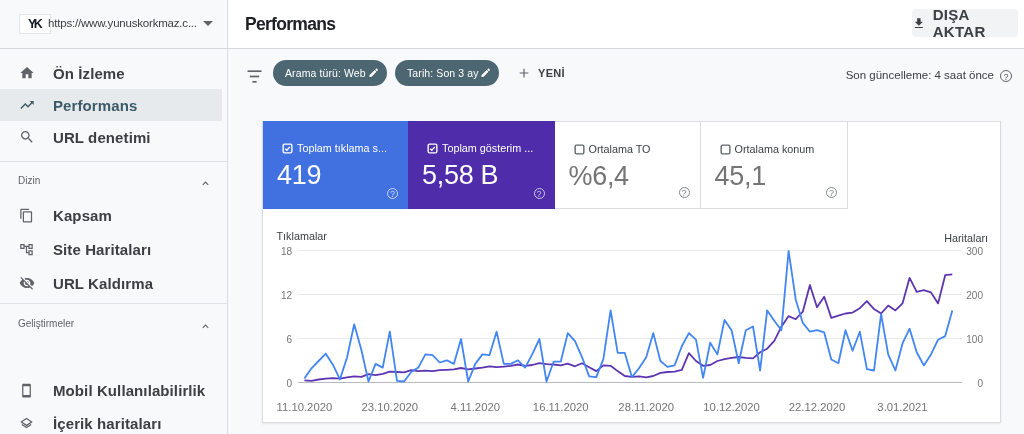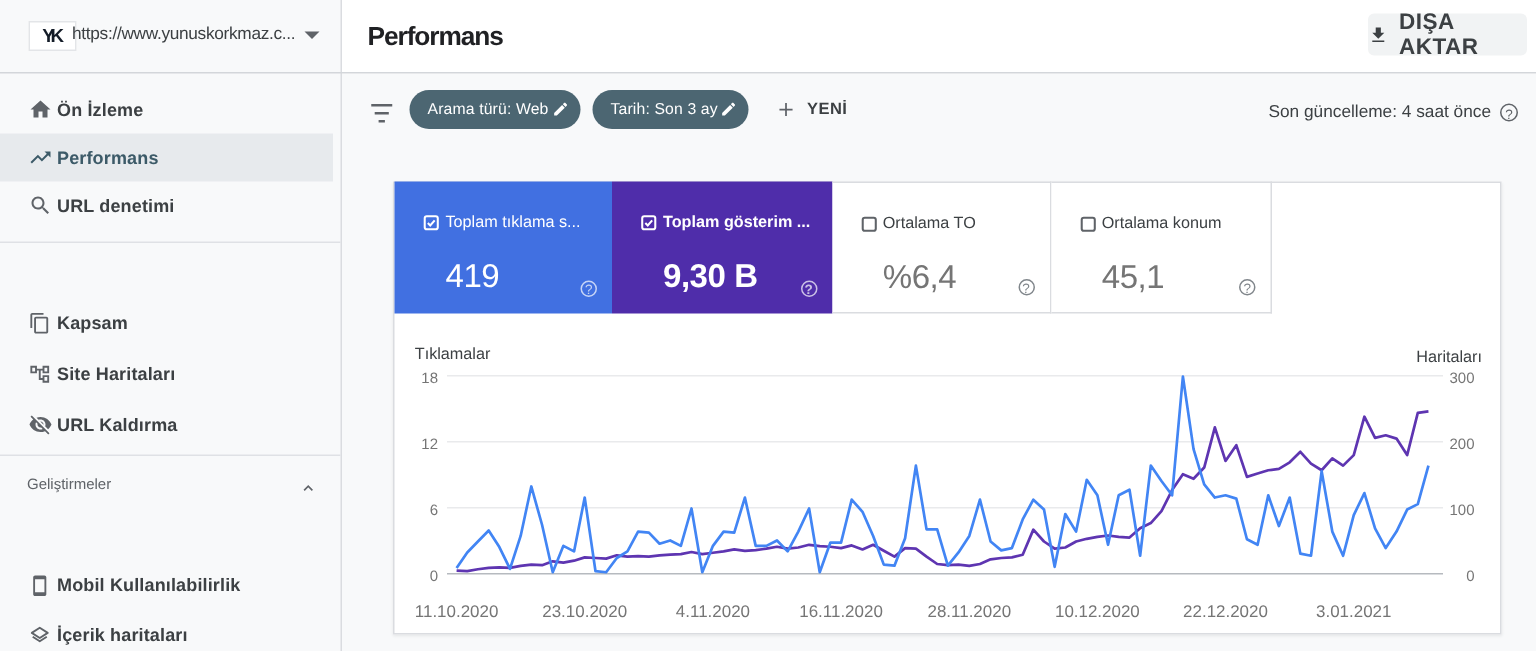--- a/index.html
+++ b/index.html
@@ -8,21 +8,21 @@
   border-right:1px solid #dadce0; }
 #shead { position:absolute; left:0; top:0; width:228px; height:49px; border-bottom:1px solid #d3d6da; }
 #logo { position:absolute; left:19px; top:14px; width:32px; height:20px; background:#fff;
   border:1px solid #e3e5e8; display:flex; align-items:center; justify-content:center;
   font-weight:bold; font-size:12.5px; letter-spacing:-2.8px; color:#141c28; padding-right:2px; }
 #surl { position:absolute; left:48px; top:17px; font-size:11.5px; letter-spacing:-0.2px; color:#3c4043; }
 #scaret { position:absolute; left:203px; top:21px; width:0; height:0;
   border-left:5px solid transparent; border-right:5px solid transparent; border-top:5.5px solid #5f6368; }
 .nav { position:absolute; left:0; width:222px; height:32px; display:flex; align-items:center; }
 .nico { position:absolute; left:19px; display:flex; }
-.nlbl { position:absolute; left:38px; font-size:12px; font-weight:bold; color:#3c4043; letter-spacing:0.1px; }
+.nlbl { position:absolute; left:53px; font-size:15px; font-weight:bold; color:#3c4043; letter-spacing:0.1px; }
 .sec { position:absolute; left:0; width:228px; height:30px; display:flex; align-items:center; }
 .slbl { position:absolute; left:18px; font-size:10px; color:#5f6368; }
 .schev { position:absolute; left:200px; top:10px; }
 .sdiv { position:absolute; left:0; width:227px; height:1px; background:#dfe1e5; }
 #topbar { position:absolute; left:228px; top:0; width:796px; height:49px; background:#fff;
   border-bottom:1px solid #d3d6da; }
 #title { position:absolute; left:245px; top:14px; font-size:17.5px; font-weight:bold; letter-spacing:-0.7px; color:#202124; }
 #export { position:absolute; left:912px; top:9px; width:106px; height:28px; background:#f1f3f4;
   border-radius:4px; display:flex; align-items:center; justify-content:center; gap:7px; }
 #export span { font-size:15px; font-weight:bold; color:#3c4043; letter-spacing:0.3px; }
@@ -36,21 +36,21 @@
 #lastupd { position:absolute; right:12px; top:69px; font-size:11.5px; letter-spacing:0px; color:#3c4043; white-space:nowrap; }
 #lastupd .helpq { margin-left:6px; }
 .helpq { display:inline-block; border:1px solid #80868b; border-radius:50%;
   text-align:center; color:#80868b; vertical-align:-1px; }
 #maincard { position:absolute; left:262px; top:121px; width:739px; height:302px; background:#fff;
   border:1px solid #dadce0; box-shadow:0 1px 2px rgba(60,64,67,.1); }
 .scard { position:absolute; top:-1px; height:88px; }
 .crow { position:absolute; left:19px; top:21px; display:flex; align-items:center; gap:4px; }
 .cbx { display:flex; }
 .clbl { font-size:10.8px; letter-spacing:0px; white-space:nowrap; }
-.cval { position:absolute; left:34px; top:39px; font-size:22px; letter-spacing:-0.3px;margin-top:11px; }
+.cval { position:absolute; left:14px; top:39px; font-size:27px; letter-spacing:-0.3px; }
 .chelp { position:absolute; right:10px; bottom:9px; }
 #chart { position:absolute; left:0px; top:99px; }
 .ax { font-size:10px; fill:#757575; font-family:"Liberation Sans",sans-serif; }
 .dx { font-size:11.3px; fill:#757575; font-family:"Liberation Sans",sans-serif; }
 #cl-left { position:absolute; left:13.5px; top:108px; font-size:10.8px; color:#3c4043; }
 #cl-right { position:absolute; right:12px; top:110px; font-size:10.8px; color:#3c4043; }
 </style></head>
 <body>
 <div id="topbar"></div>
 <div id="title">Performans</div>
@@ -83,20 +83,26 @@
     </div>
 <div class="nav" style="top:121px;">
       <span class="nico">
         <svg width="16" height="16" viewBox="0 0 24 24" fill="#5f6368">
           <path d="M15.5 14h-.79l-.28-.27C15.41 12.59 16 11.11 16 9.5 16 5.91 13.09 3 9.5 3S3 5.91 3 9.5 5.91 16 9.5 16c1.61 0 3.09-.59 4.23-1.57l.27.28v.79l5 4.99L20.49 19l-4.99-5zm-6 0C7.01 14 5 11.99 5 9.5S7.01 5 9.5 5 14 7.01 14 9.5 11.99 14 9.5 14z"></path>
         </svg>
       </span>
       <span class="nlbl " style="">URL denetimi</span>
     </div>
 <div class="sdiv" style="top:161px"></div>
+<div class="sec" style="top:165px;">
+      <span class="slbl">Dizin</span>
+      <span class="schev"><svg width="11" height="11" viewBox="0 0 24 24" fill="none" stroke="#5f6368" stroke-width="2.4">
+          <path d="M6 15l6-6 6 6"></path>
+        </svg></span>
+    </div>
 <div class="nav" style="top:233px;">
       <span class="nico">
         <svg width="15" height="15" viewBox="0 0 24 24" fill="#5f6368">
           <path d="M22 11V3h-7v3H9V3H2v8h7V8h2v10h4v3h7v-8h-7v3h-2V8h2v3h7zM7 9H4V5h3v4zm10 6h3v4h-3v-4zm0-10h3v4h-3V5z"></path>
         </svg>
       </span>
       <span class="nlbl " style="">Site Haritaları</span>
     </div>
 <div class="nav" style="top:199px;">
       <span class="nico">
@@ -170,31 +176,31 @@
           <svg width="11" height="11" viewBox="0 0 24 24" fill="none">
             <rect x="2.5" y="2.5" width="19" height="19" rx="3" stroke="#fff" stroke-width="3"></rect>
             <path d="M7 12.5 10.5 16 17 8.5" stroke="#fff" stroke-width="3" fill="none"></path>
           </svg>
         </span>
         <span class="clbl" style="color:#fff">Toplam tıklama s...</span>
       </div>
       <div class="cval" style="color:#fff">419</div>
       <div class="chelp"><span class="helpq" style="border-color:rgba(255,255,255,.7);color:rgba(255,255,255,.7);opacity:1.0;width:11px;height:11px;line-height:11px;font-size:9px">?</span></div>
     </div>
-    <div class="scard" style="left:145px;width:146.5px;background:#4f2daa;font-weight:bold;">
+    <div class="scard" style="left:145px;width:146.5px;background:#4f2daa;">
       <div class="crow">
         <span class="cbx">
           <svg width="11" height="11" viewBox="0 0 24 24" fill="none">
             <rect x="2.5" y="2.5" width="19" height="19" rx="3" stroke="#fff" stroke-width="3"></rect>
             <path d="M7 12.5 10.5 16 17 8.5" stroke="#fff" stroke-width="3" fill="none"></path>
           </svg>
         </span>
         <span class="clbl" style="color:#fff">Toplam gösterim ...</span>
       </div>
-      <div class="cval" style="color:#fff">9,30 B</div>
+      <div class="cval" style="color:#fff">5,58 B</div>
       <div class="chelp"><span class="helpq" style="border-color:rgba(255,255,255,.7);color:rgba(255,255,255,.7);opacity:1.0;width:11px;height:11px;line-height:11px;font-size:9px">?</span></div>
     </div>
     <div class="scard" style="left:291.5px;width:146px;background:#fff;border-top:1px solid #dadce0;border-right:1px solid #dadce0;border-bottom:1px solid #dadce0;">
       <div class="crow">
         <span class="cbx">
           <svg width="11" height="11" viewBox="0 0 24 24" fill="none">
             <rect x="2.5" y="2.5" width="19" height="19" rx="3" stroke="#5f6368" stroke-width="3"></rect>
           </svg>
         </span>
         <span class="clbl" style="color:#3c4043">Ortalama TO</span>

